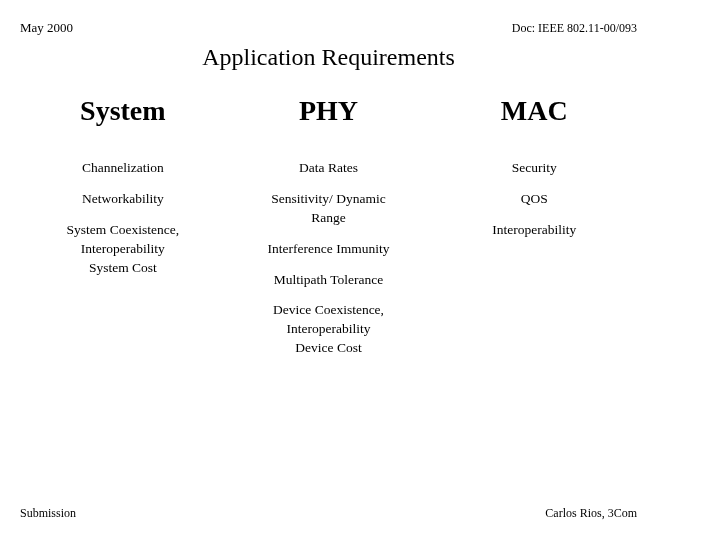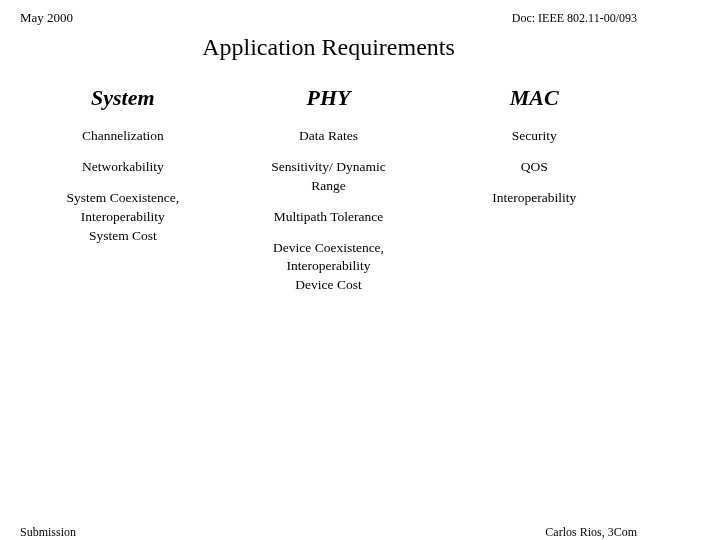--- a/index.html
+++ b/index.html
@@ -15,21 +15,21 @@
       font-family: Times New Roman, serif;
       font-size: 14px;
       color: #000000;
       position: relative;
       overflow: hidden;
     }
 
     .page {
       width: 657px;
       height: 540px;
-      padding: 10px 20px;
+      padding: 20px 20px;
       position: relative;
     }
 
     .header {
       display: flex;
       justify-content: space-between;
       align-items: center;
       margin-bottom: 8px;
     }
 
@@ -57,37 +57,36 @@
 
     .column {
       display: flex;
       flex-direction: column;
       align-items: center;
       flex: 1;
       gap: 0;
     }
 
     .col-header {
-      font-size: 22px;
+      font-size: 28px;
       font-weight: bold;
-      margin-bottom: 16px;
+      margin-bottom: 32px;
       text-align: center;
-      font-style: italic;
     }
 
     .col-item {
       font-size: 13.5px;
       text-align: center;
       margin-bottom: 12px;
       line-height: 1.4;
     }
 
     .footer {
       position: absolute;
-      bottom: 0;
+      bottom: 19px;
       left: 20px;
       right: 20px;
       display: flex;
       justify-content: space-between;
       font-size: 12px;
     }
   </style>
 </head>
 <body>
 
@@ -106,20 +105,21 @@
       <div class="col-header">System</div>
       <div class="col-item">Channelization</div>
       <div class="col-item">Networkability</div>
       <div class="col-item">System Coexistence,<br>Interoperability<br>System Cost</div>
     </div>
 
     <div class="column">
       <div class="col-header">PHY</div>
       <div class="col-item">Data Rates</div>
       <div class="col-item">Sensitivity/ Dynamic<br>Range</div>
+      <div class="col-item">Interference Immunity</div>
       <div class="col-item">Multipath Tolerance</div>
       <div class="col-item">Device Coexistence,<br>Interoperability<br>Device Cost</div>
     </div>
 
     <div class="column">
       <div class="col-header">MAC</div>
       <div class="col-item">Security</div>
       <div class="col-item">QOS</div>
       <div class="col-item">Interoperability</div>
     </div>

